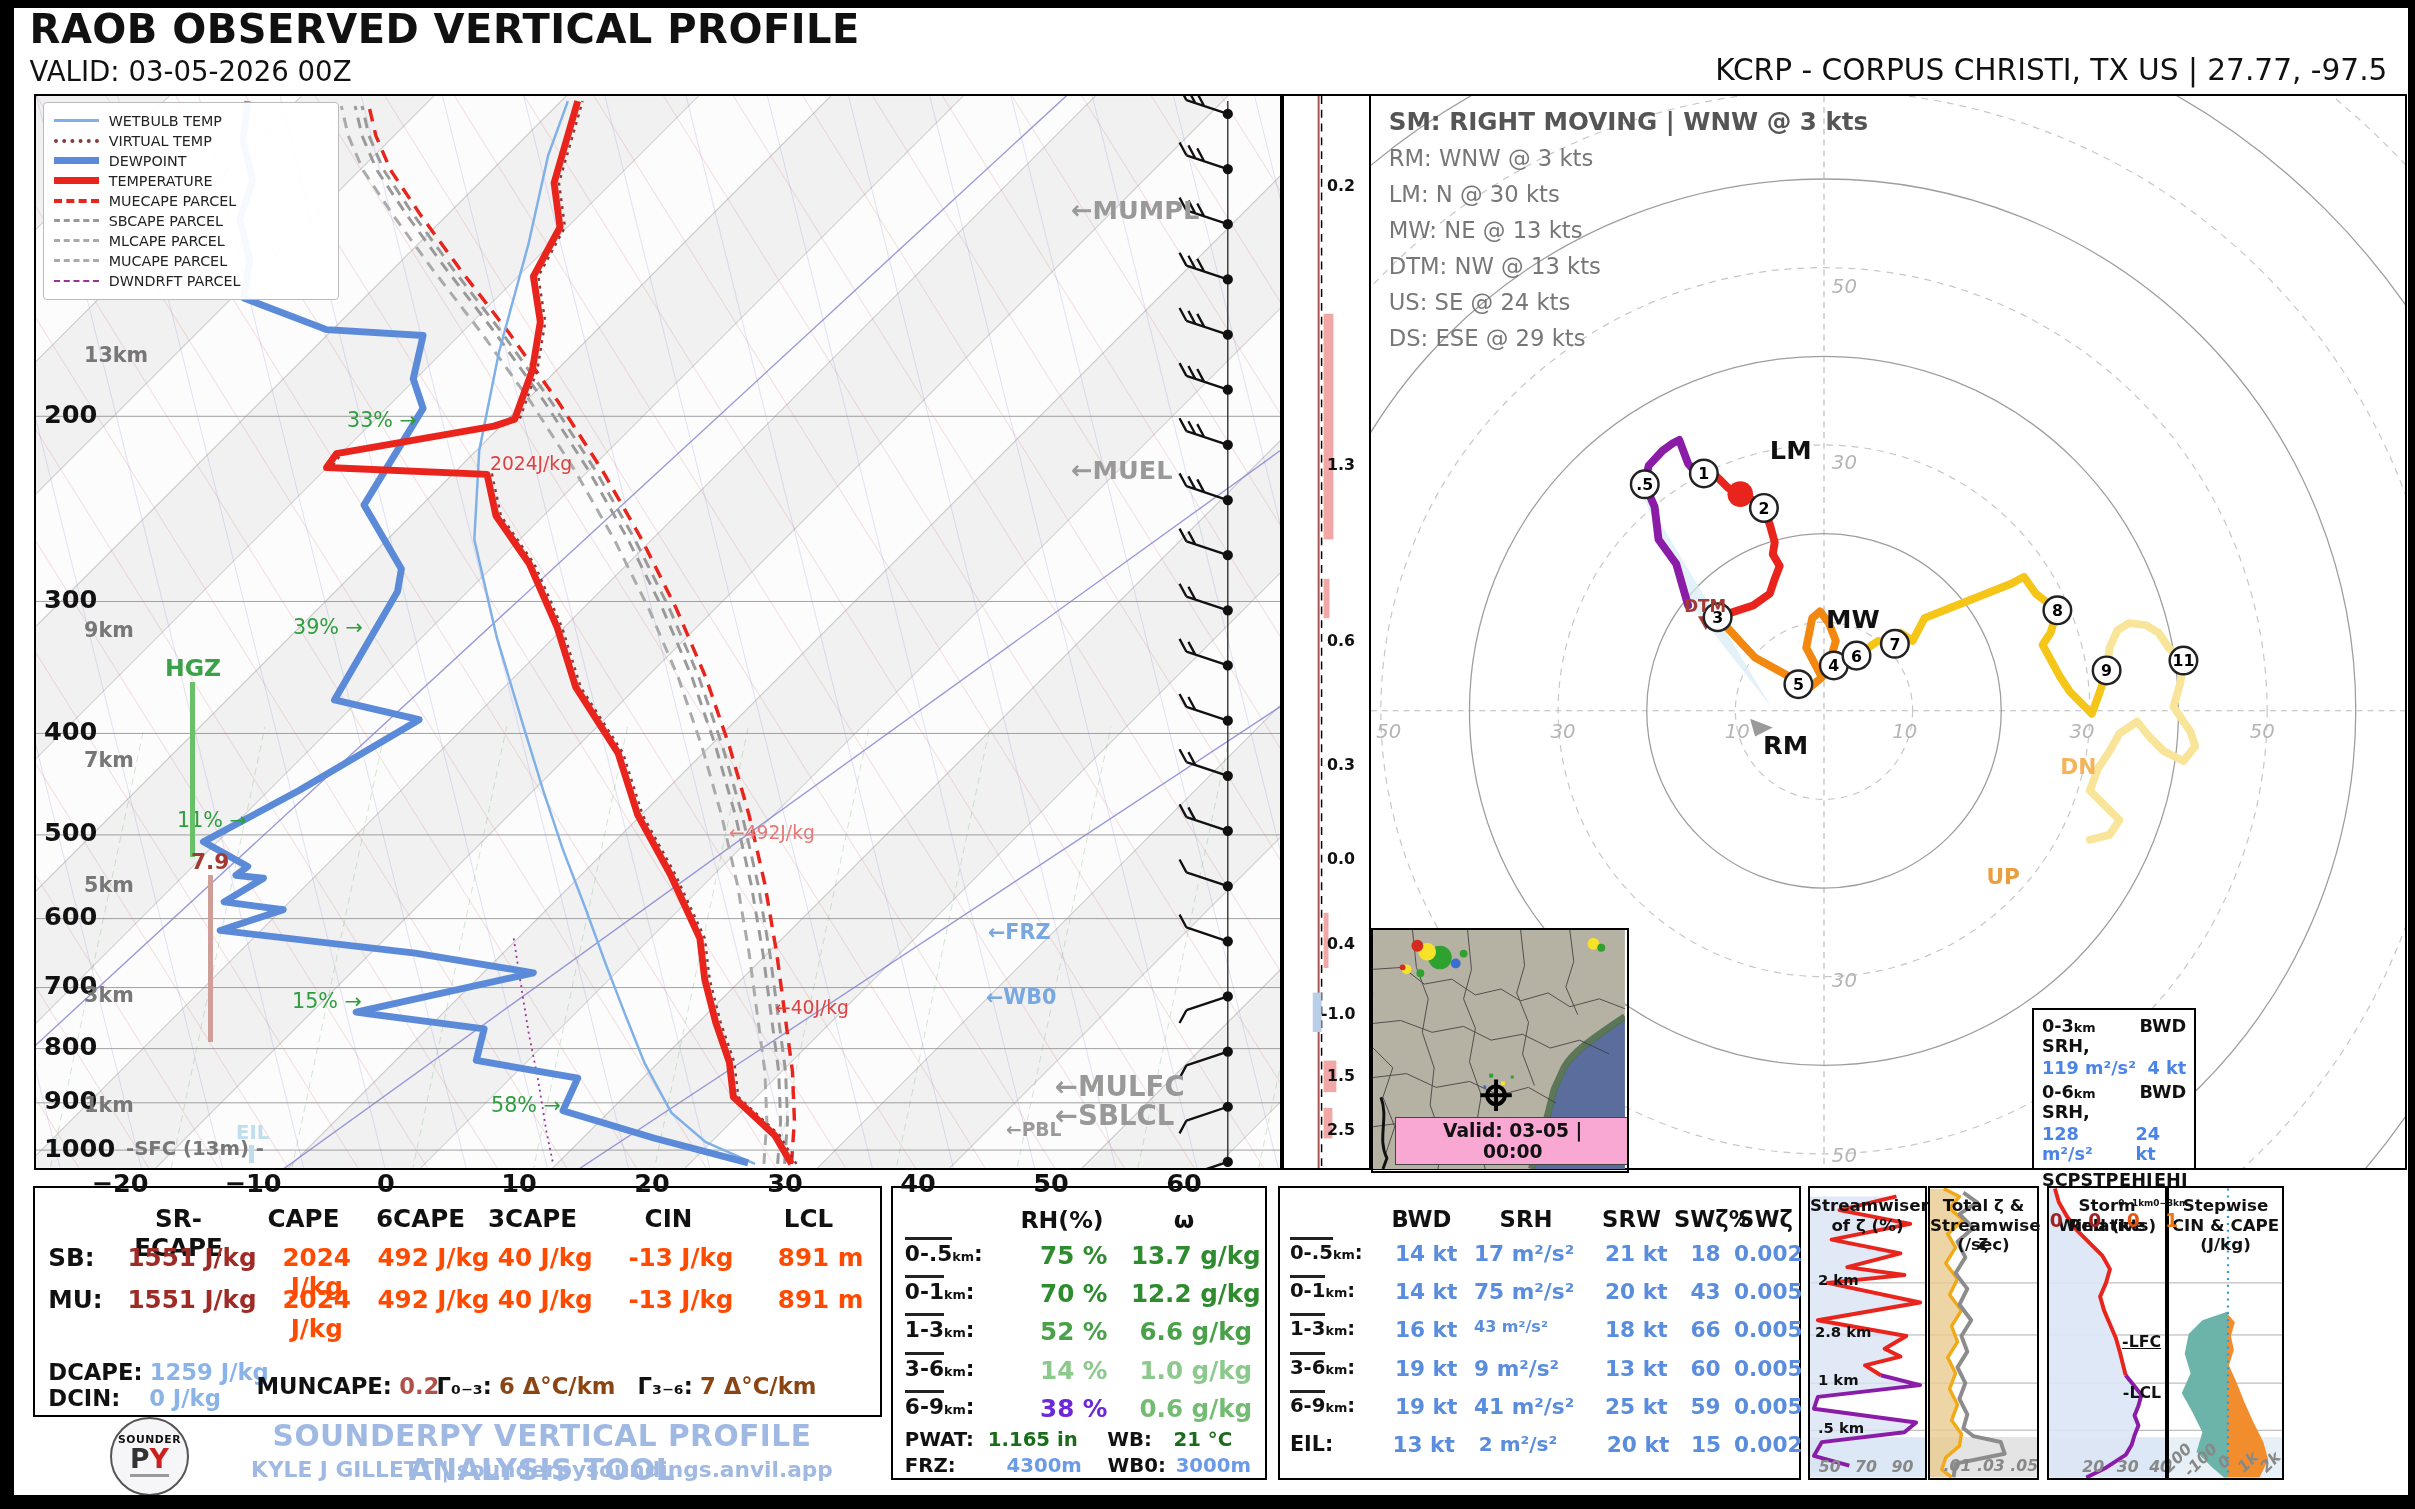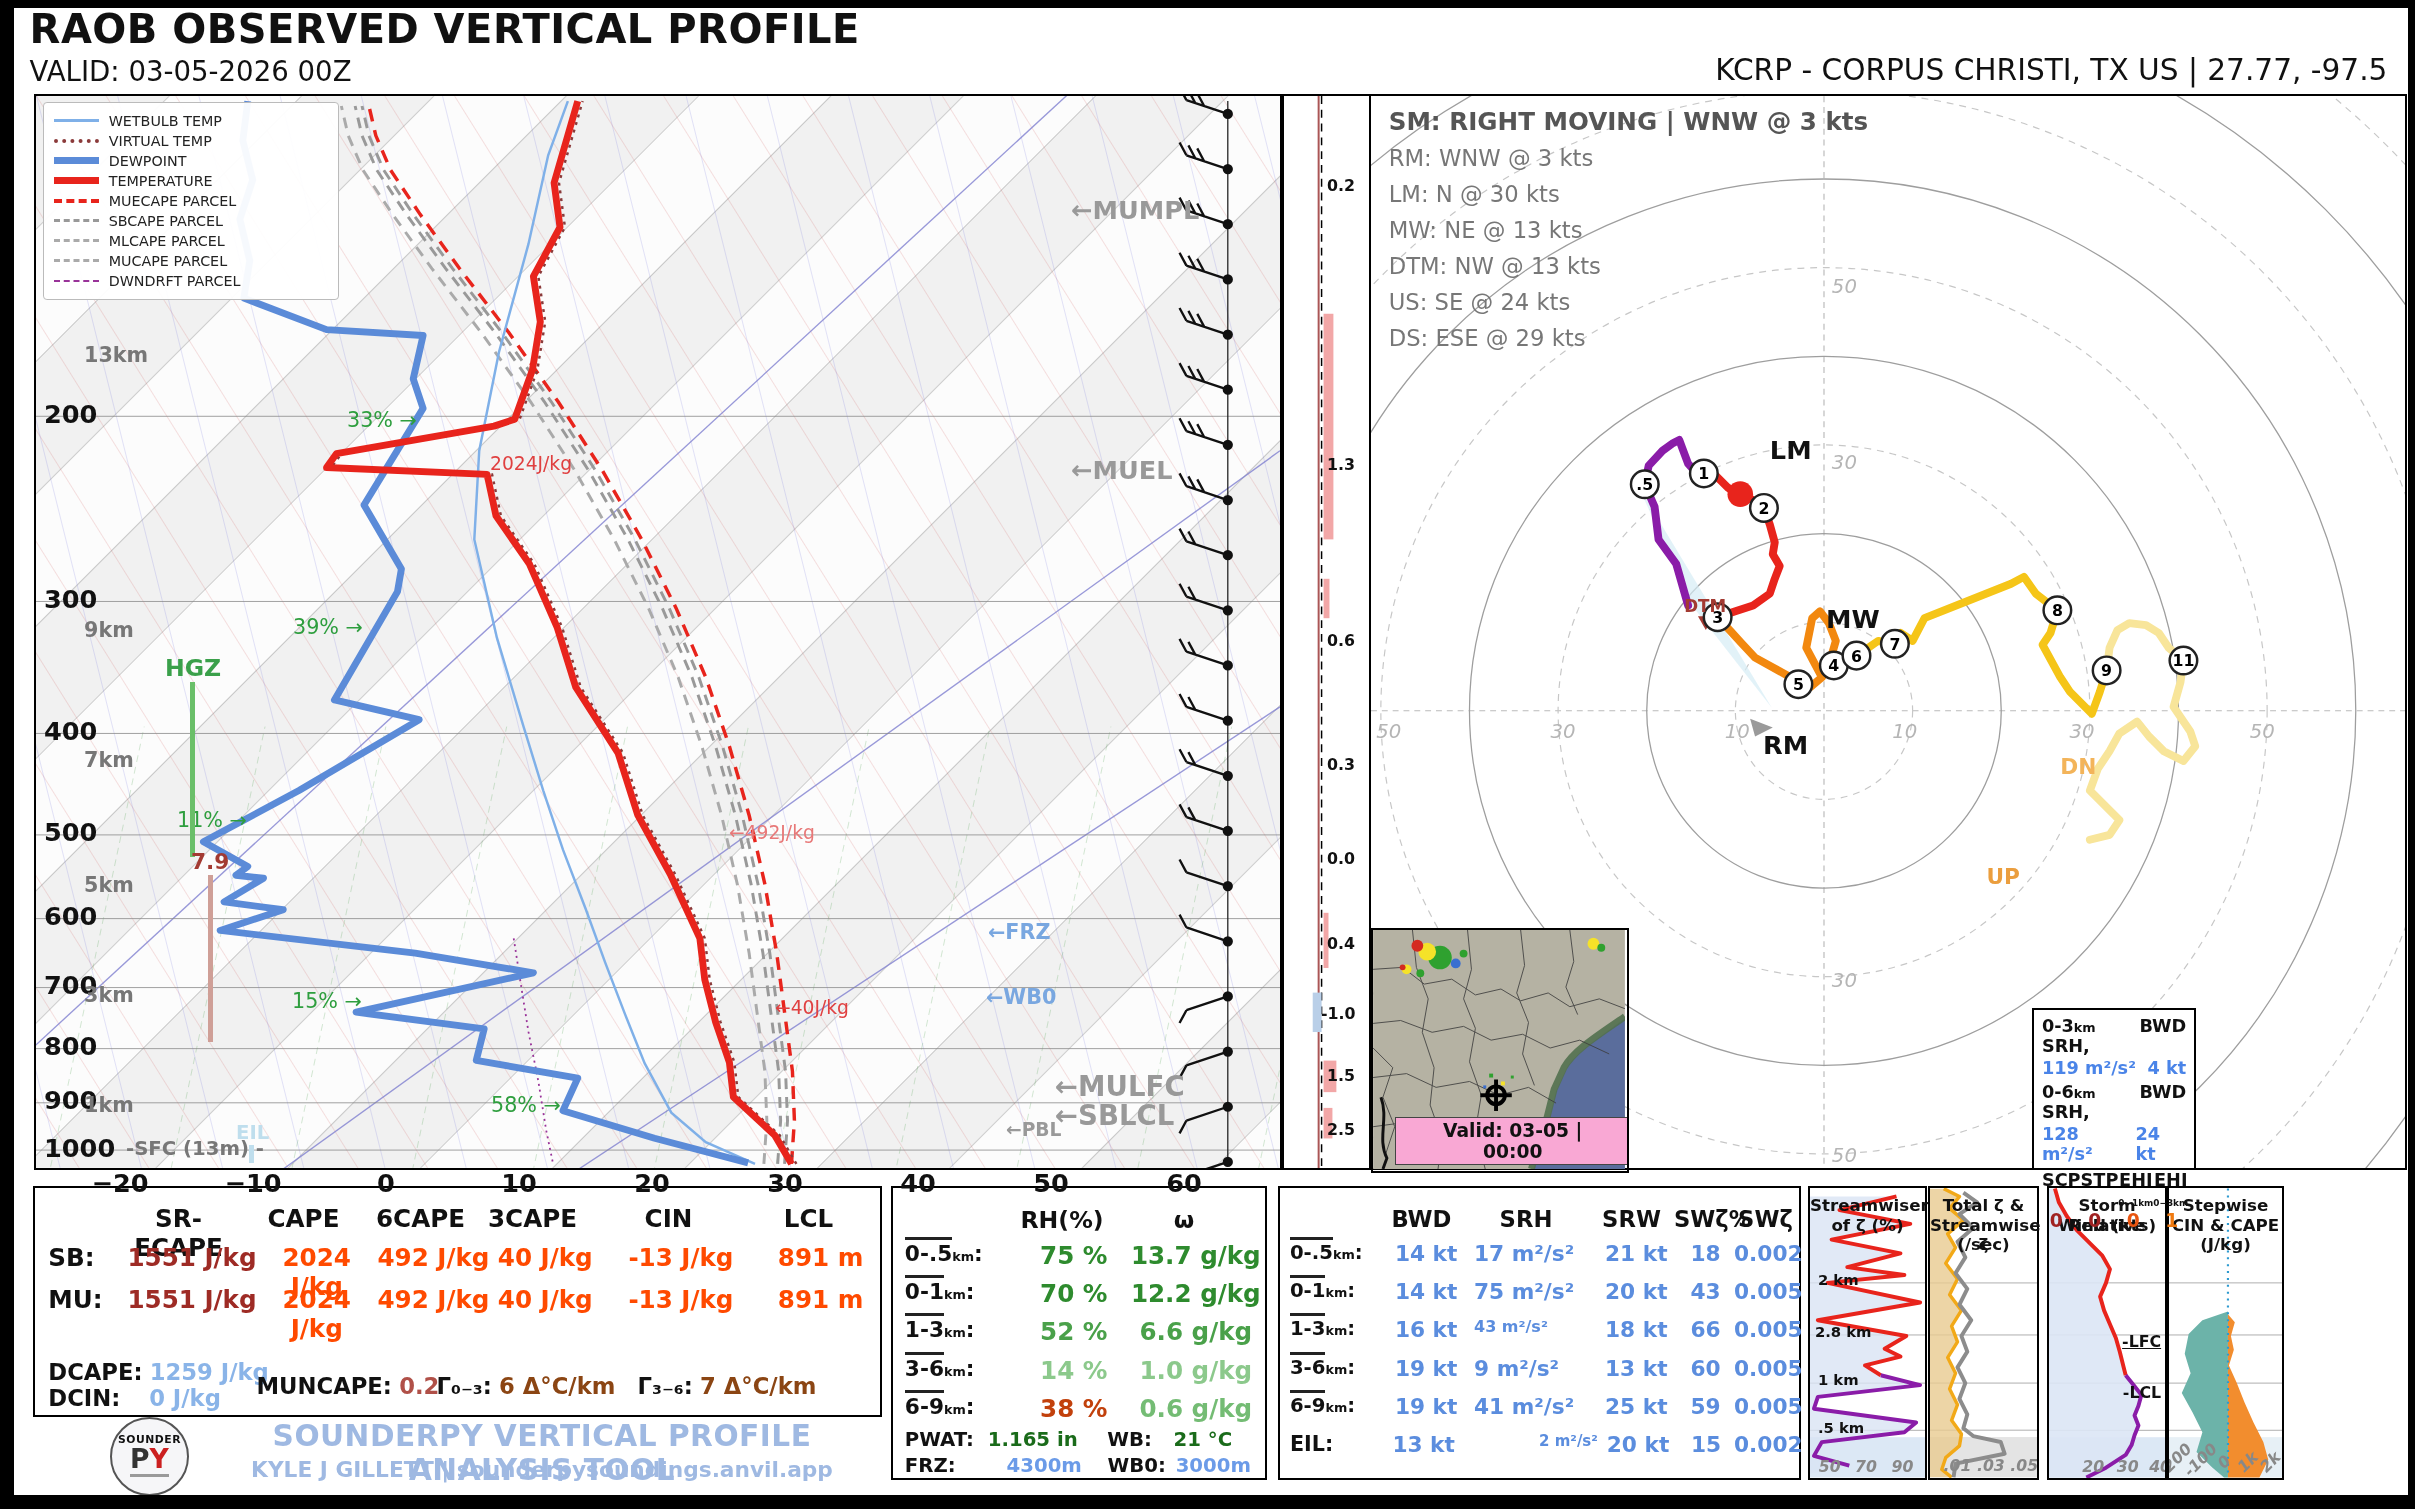--- a/index.html
+++ b/index.html
@@ -520,21 +520,21 @@
       <span class="tc" style="width:106px;color:#4aa14a;">52 %</span>
       <span class="tc" style="width:138px;color:#4aa14a;">6.6 g/kg</span>
     </div>
     <div class="trow" style="top:168px;">
       <span class="rlabel" style="width:116px;padding-left:11.8px;"><span class="ovl">3-6</span><span class="sub">km</span>:</span>
       <span class="tc" style="width:106px;color:#8cc98c;">14 %</span>
       <span class="tc" style="width:138px;color:#8cc98c;">1.0 g/kg</span>
     </div>
     <div class="trow" style="top:206px;">
       <span class="rlabel" style="width:116px;padding-left:11.8px;"><span class="ovl">6-9</span><span class="sub">km</span>:</span>
-      <span class="tc" style="width:106px;color:#c2410c;">38 %</span>
+      <span class="tc" style="width:106px;color:#6d28d9;">38 %</span>
       <span class="tc" style="width:138px;color:#74bc74;">0.6 g/kg</span>
     </div>
     <div class="trow" style="top:240px;font-size:19.7px;">
       <span class="b" style="padding-left:11.8px;">PWAT:</span>
       <span class="b" style="color:#1a6b1a;margin-left:13.8px;">1.165 in</span>
       <span class="b" style="margin-left:29.6px;">WB:</span>
       <span class="b" style="color:#1a6b1a;margin-left:21.7px;">21 °C</span>
     </div>
     <div class="trow" style="top:266px;font-size:19.7px;">
       <span class="b" style="padding-left:11.8px;">FRZ:</span>
@@ -589,21 +589,21 @@
       <span class="rlabel" style="width:100px;padding-left:9.9px;font-size:19.7px;"><span class="ovl">6-9</span><span class="sub">km</span>:</span>
       <span class="tc c-kin" style="width:83px;font-size:21.7px;">19 kt</span>
       <span class="tc c-kin" style="width:126px;font-size:21.7px;text-align:left;padding-left:7.9px;">41 m²/s²</span>
       <span class="tc c-kin" style="width:85px;font-size:21.7px;">25 kt</span>
       <span class="tc c-kin" style="width:59px;font-size:21.7px;">59</span>
       <span class="tc c-kin" style="width:65px;font-size:21.7px;">0.005</span>
     </div>
     <div class="trow" style="top:244px;">
       <span class="rlabel" style="width:100px;padding-left:9.9px;font-size:20.7px;">EIL:</span>
       <span class="tc c-kin" style="width:83px;font-size:21.7px;">13 kt</span>
-      <span class="tc c-kin" style="width:126px;font-size:15px;text-align:right;padding-left:7.9px;margin-left:8px;">2 m²/s²</span>
+      <span class="tc c-kin" style="width:126px;font-size:20px;text-align:left;padding-left:7.9px;margin-left:8px;">2 m²/s²</span>
       <span class="tc c-kin" style="width:85px;font-size:21.7px;">20 kt</span>
       <span class="tc c-kin" style="width:59px;font-size:21.7px;">15</span>
       <span class="tc c-kin" style="width:65px;font-size:21.7px;">0.002</span>
     </div>
   </div>
 
   <div class="tbox" style="left:1808px;top:1186px;width:119px;height:294px;">
     <svg width="115" height="290" viewBox="0 0 117 294">
       <rect x="0" y="253" width="117" height="41" fill="#dce8f5"></rect>
       <g stroke="#999" stroke-width="0.8">

